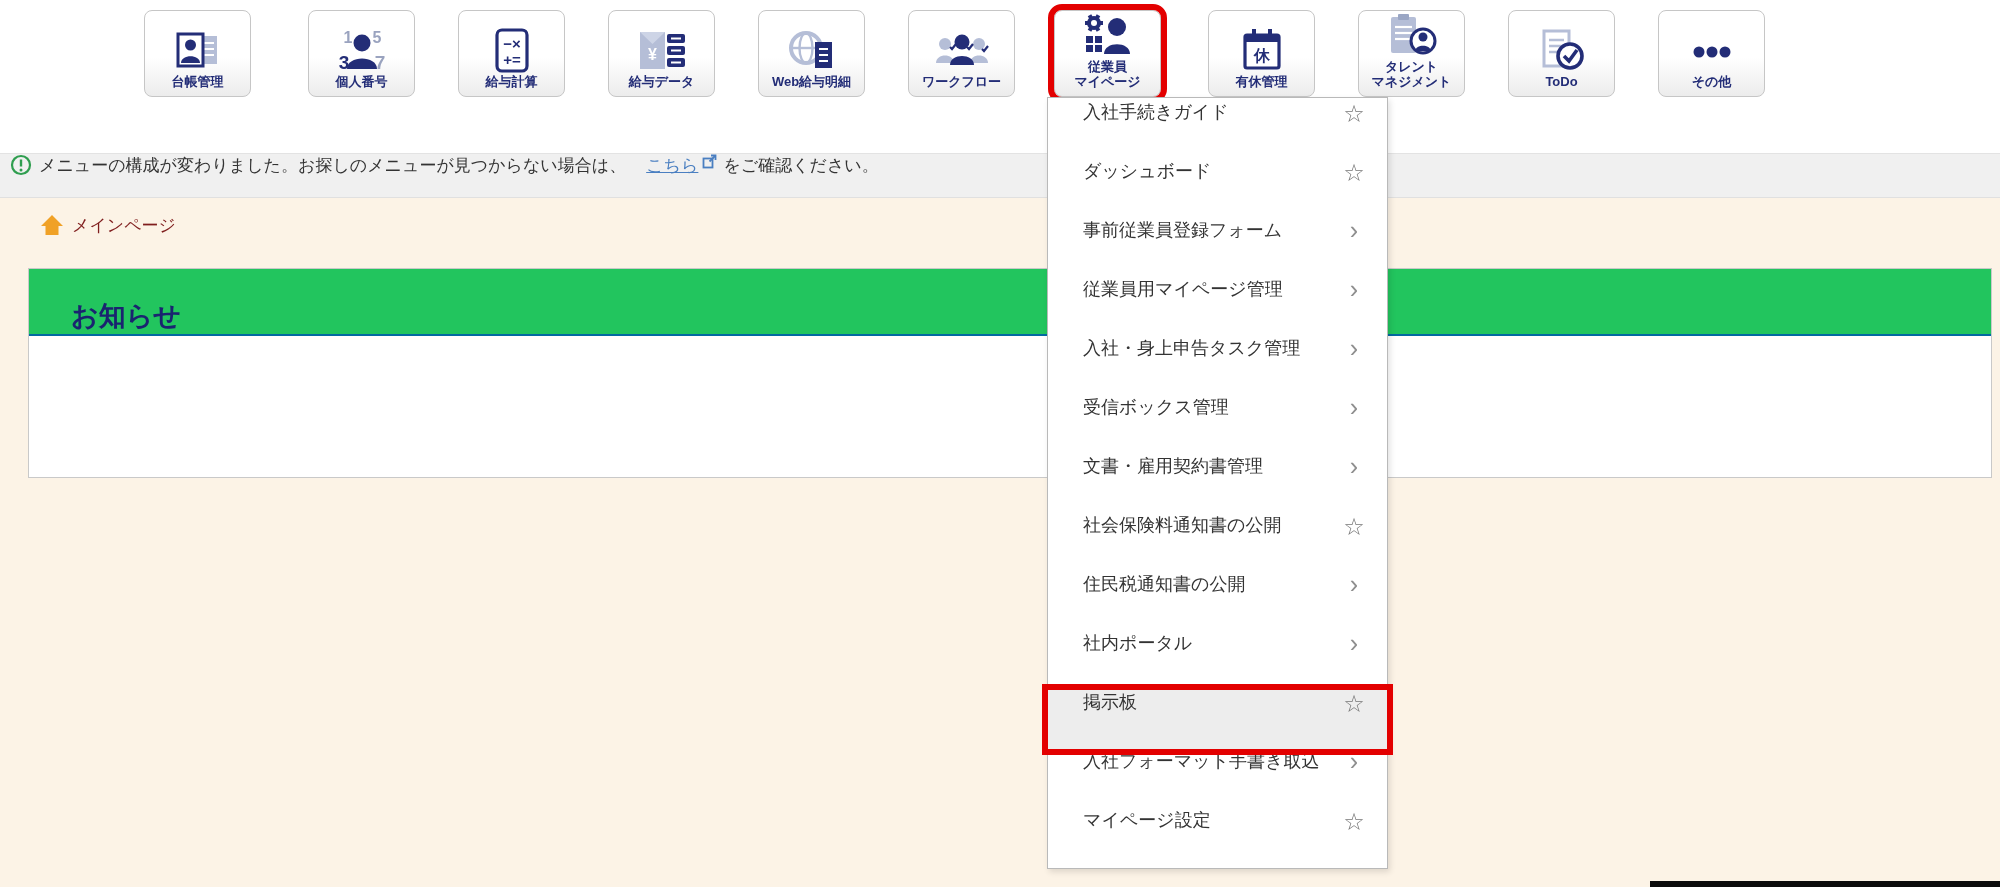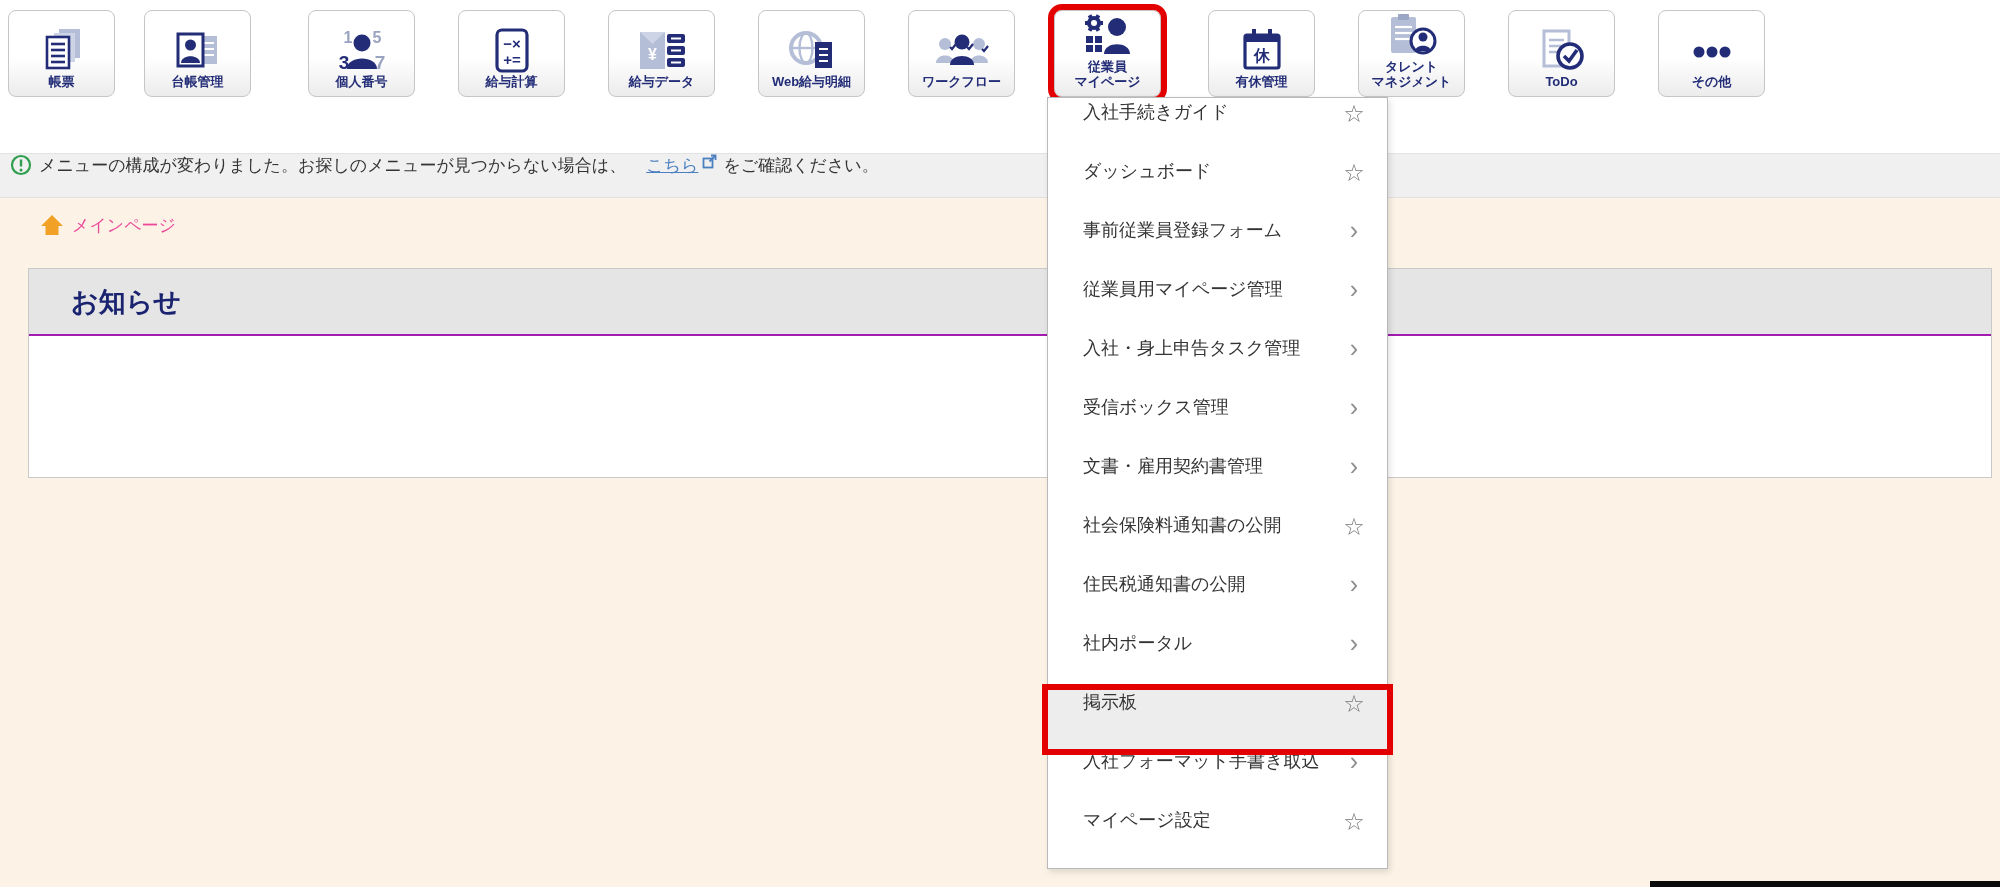--- a/index.html
+++ b/index.html
@@ -30,29 +30,29 @@
     cursor:pointer;
   }
   .tb-btn .tb-ic{flex:0 0 auto;margin:4px 0 0 0;}
   .tb-label{
     font-size:13px;font-weight:bold;color:#232d77;line-height:1.1;
     text-align:center;white-space:pre-line;padding-bottom:7px;
   }
   .tb-btn.selected{outline:6px solid #e30000;}
   
   .breadcrumb{position:absolute;left:40px;top:213px;display:flex;align-items:center;z-index:1;cursor:pointer;}
-  .breadcrumb .bc-label{font-size:17px;color:#ec4899;margin-left:8px;text-align:center;}
+  .breadcrumb .bc-label{font-size:17px;color:#7f1d1d;margin-left:8px;text-align:center;}
   
   .panel{
     position:absolute;left:28px;top:268px;width:1964px;height:210px;box-sizing:border-box;
     background:#ffffff;border:1px solid #c9c9c9;z-index:1;
   }
   .panel-header{
-    height:67px;background:#e5e5e5;border-bottom:2px solid #a21caf;
-    display:flex;align-items:center;box-sizing:border-box;padding-left:42px;
+    height:67px;background:#22c55e;border-bottom:2px solid #0369a1;
+    display:flex;align-items:flex-end;box-sizing:border-box;padding-left:42px;
   }
   .panel-title{font-size:27px;font-weight:bold;color:#1a2370;}
   
   .menu{
     position:absolute;left:1047px;top:97px;width:341px;height:772px;box-sizing:border-box;
     background:#ffffff;border:1px solid #b9b9b9;z-index:3;
     box-shadow:2px 3px 6px rgba(0,0,0,0.12);
     padding-top:2px;
   }
   .menu-item{
@@ -67,34 +67,20 @@
   
   .black-bar{position:absolute;left:1650px;top:881px;width:350px;height:6px;background:#0b0b0b;z-index:4;}
 </style>
 </head>
 <body>
 
 <div class="band-cream"></div>
 
 <div class="toolbar">
 
-  <div class="tb-btn" style="left:8px">
-    <svg class="tb-ic" width="54" height="48" viewBox="0 0 54 48">
-      <rect x="24" y="2" width="21" height="29" fill="#b5bed7"></rect>
-      <rect x="19" y="6" width="21" height="29" fill="#cdd4e6"></rect>
-      <rect x="12" y="10" width="22" height="31" fill="#ffffff" stroke="#232d77" stroke-width="2.6"></rect>
-      <g stroke="#232d77" stroke-width="2.6">
-        <line x1="16" y1="17" x2="30" y2="17"></line>
-          <line x1="16" y1="23" x2="30" y2="23"></line>
-        <line x1="16" y1="29" x2="30" y2="29"></line>
-          <line x1="16" y1="35" x2="30" y2="35"></line>
-      </g>
-    </svg>
-    <div class="tb-label">帳票</div>
-  </div>
 
   <div class="tb-btn" style="left:144px">
     <svg class="tb-ic" width="54" height="48" viewBox="0 0 54 48">
       <rect x="29" y="9" width="17" height="28" fill="#b5bed7"></rect>
       <g stroke="#ffffff" stroke-width="2">
           <line x1="32" y1="16" x2="43" y2="16"></line>
           <line x1="32" y1="22" x2="43" y2="22"></line>
           <line x1="32" y1="28" x2="43" y2="28"></line>
         </g>
       <rect x="7" y="7" width="25" height="32" fill="#ffffff" stroke="#232d77" stroke-width="3"></rect>

